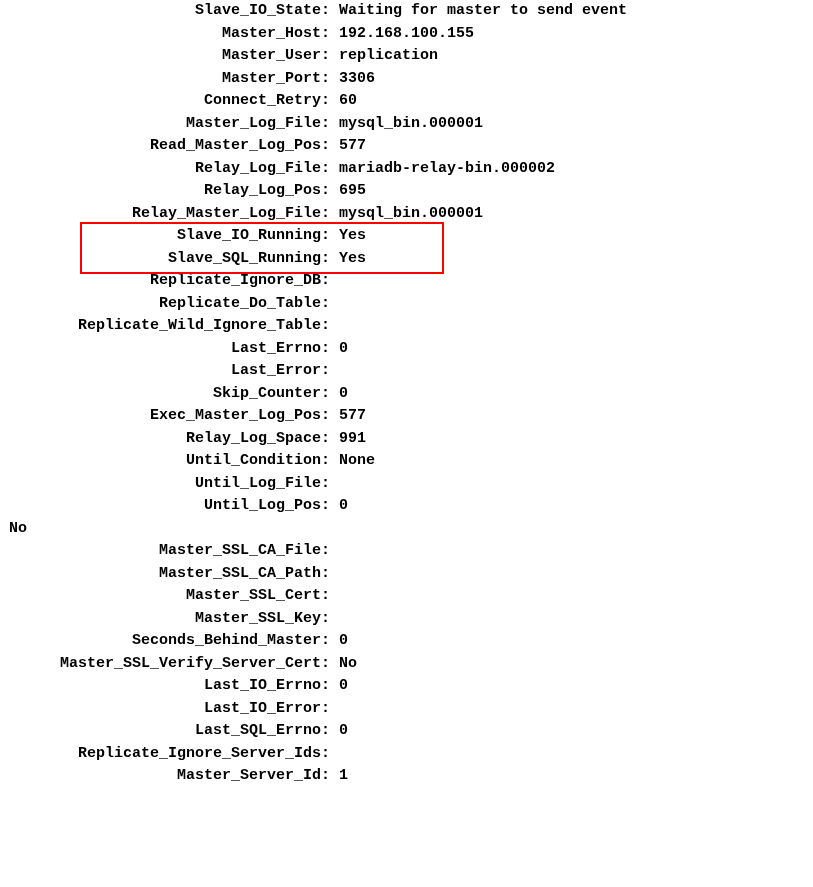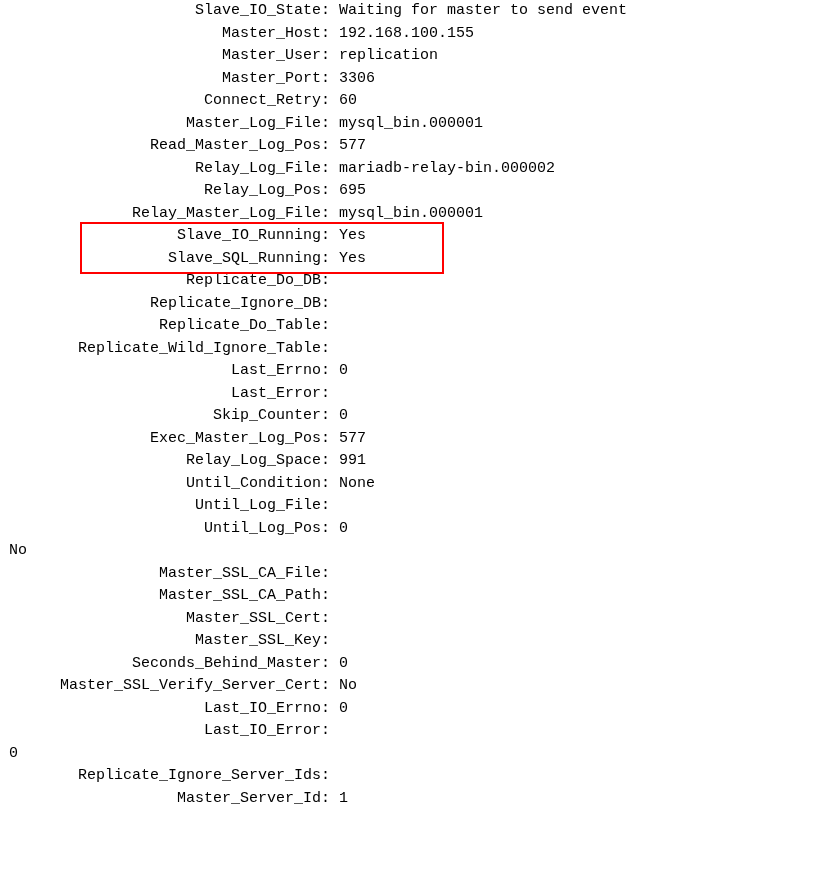--- a/index.html
+++ b/index.html
@@ -7,20 +7,21 @@
       font-size: 15px;
       line-height: 1.5;
       background: #fff;
       color: #000;
       margin: 0;
       padding: 0;
       white-space: nowrap;
     }
     .row {
       display: flex;
+      font-weight: bold;
     }
     .label {
       width: 330px;
       text-align: right;
       padding-right: 0;
     }
     .value {
       text-align: right;
       padding-left: 9px;
     }
@@ -78,24 +79,20 @@
         <span class="label">Relay_Master_Log_File:</span>
         <span class="value">mysql_bin.000001</span>
       </div>
       <div class="row">
         <span class="label">Slave_IO_Running:</span>
         <span class="value">Yes</span>
       </div>
       <div class="row">
         <span class="label">Slave_SQL_Running:</span>
         <span class="value">Yes</span>
-      </div>
-      <div class="row">
-        <span class="label">Replicate_Do_DB:</span>
-        <span class="value"></span>
       </div>
       <div class="row">
         <span class="label">Replicate_Ignore_DB:</span>
         <span class="value"></span>
       </div>
       <div class="row">
         <span class="label">Replicate_Do_Table:</span>
         <span class="value"></span>
       </div>
       <div class="row">
@@ -163,20 +160,21 @@
       </div>
       <div class="row">
         <span class="label">Last_IO_Errno:</span>
         <span class="value">0</span>
       </div>
       <div class="row">
         <span class="label">Last_IO_Error:</span>
         <span class="value"></span>
       </div>
       <div class="row">
+        <span class="label">Last_SQL_Errno:</span>
         <span class="value">0</span>
       </div>
       <div class="row">
         <span class="value"></span>
       </div>
       <div class="row">
         <span class="label">Replicate_Ignore_Server_Ids:</span>
         <span class="value"></span>
       </div>
       <div class="row">

